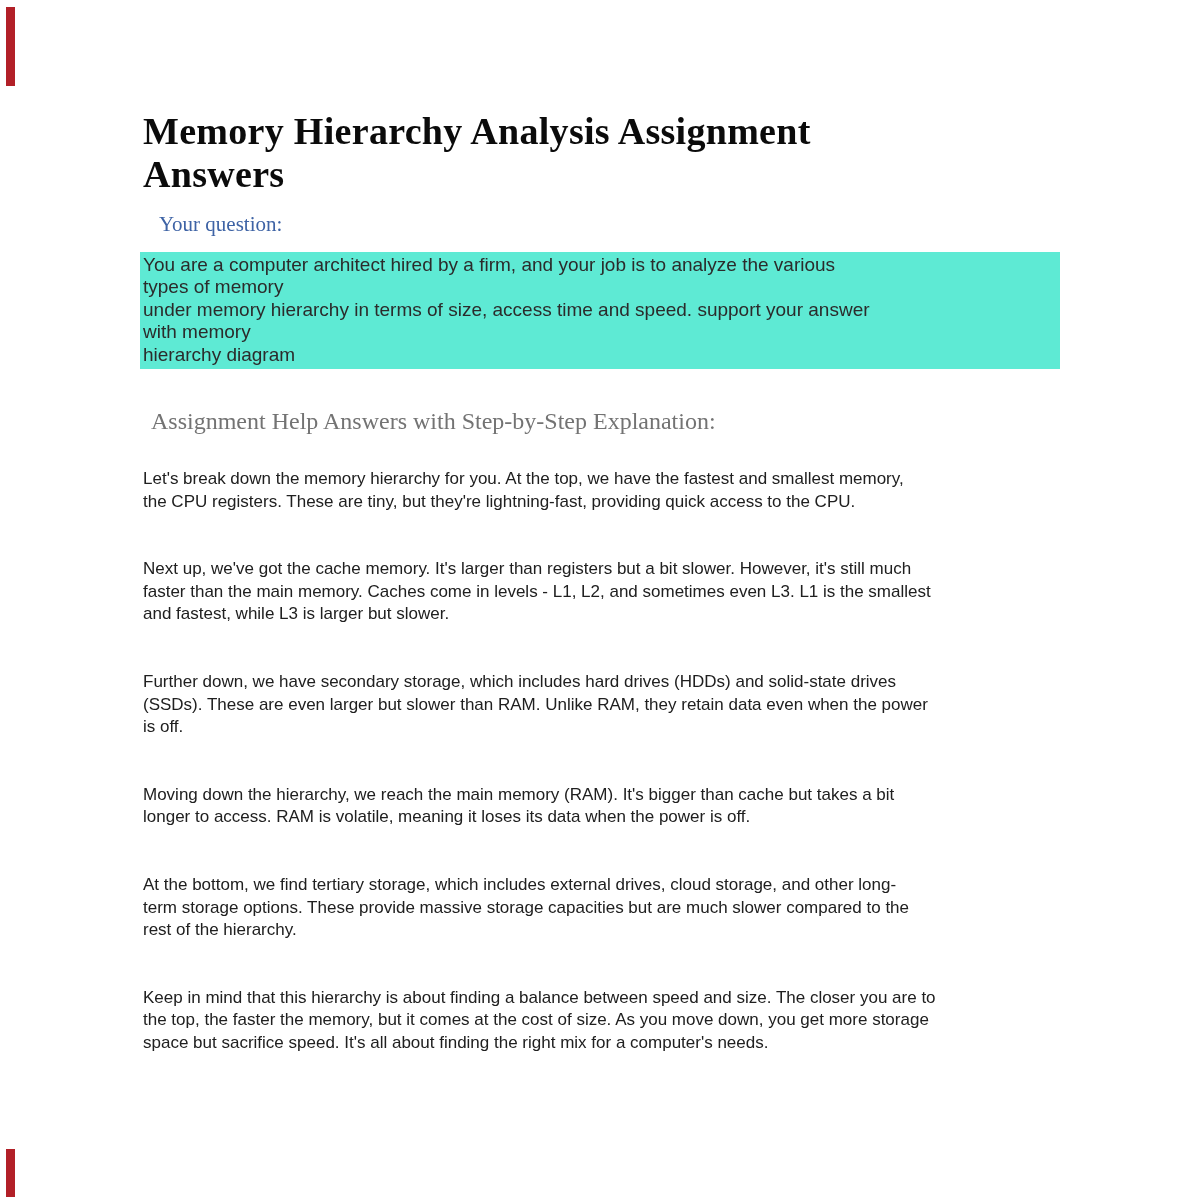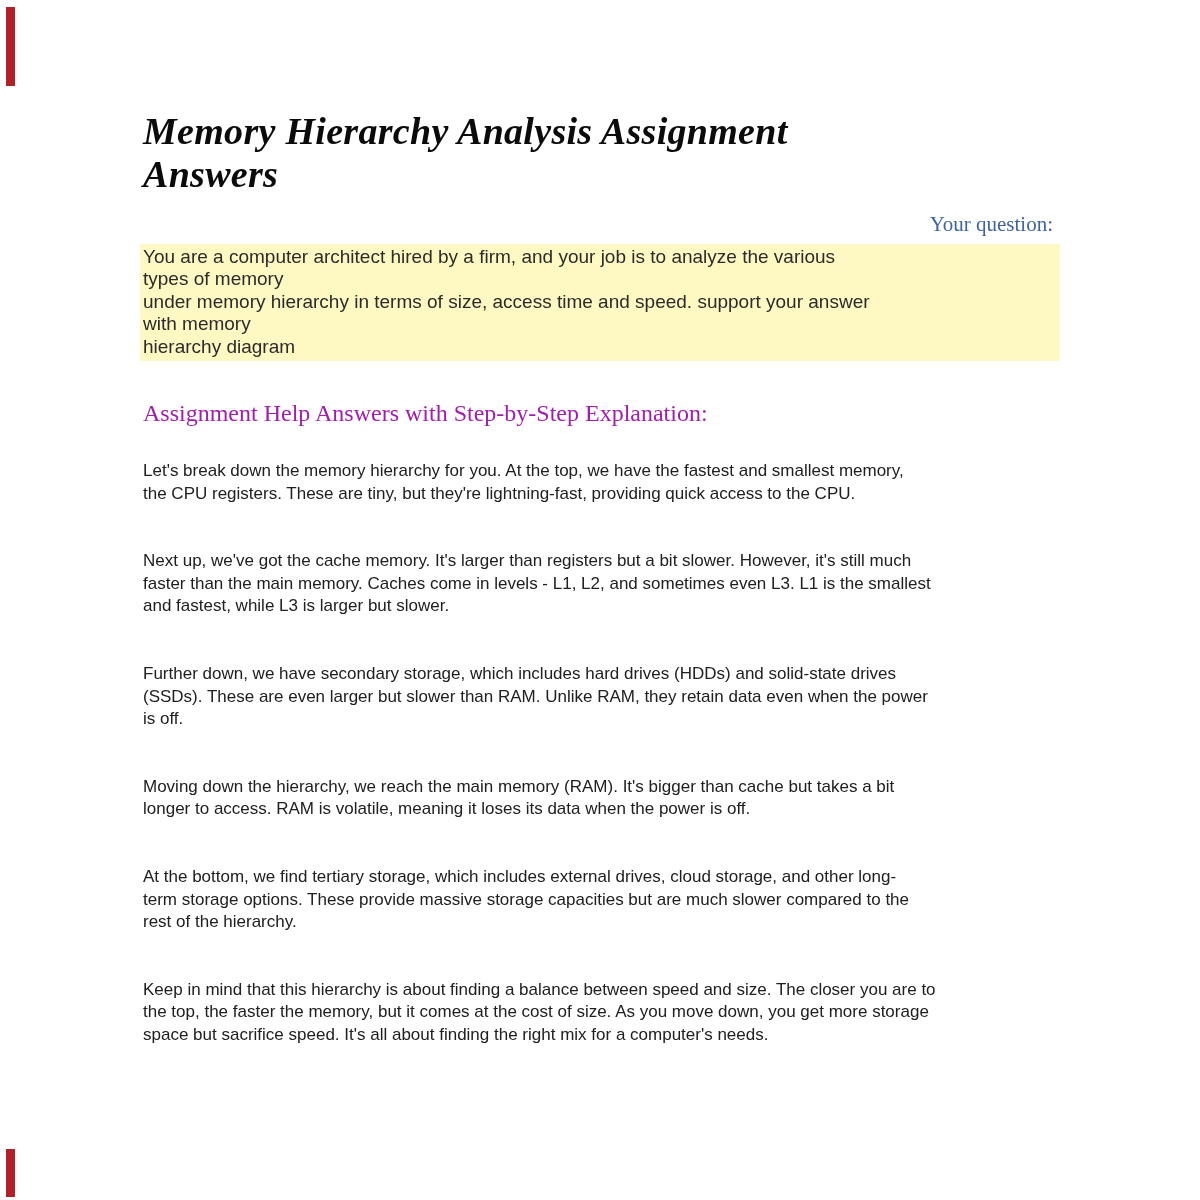--- a/index.html
+++ b/index.html
@@ -35,48 +35,46 @@
   }
   .multiline { white-space: pre-line; }
   .title {
     margin: 0 0 17px 0;
     font-family: "Liberation Serif", serif;
     font-weight: 700;
     font-size: 38px;
     line-height: 43px;
     letter-spacing: 0.3px;
     color: #0b0b0b;
-    font-style: italic;
   }
   .q-label {
-    margin: 8px;
+    margin: 16px;
     font-family: "Liberation Serif", serif;
     font-weight: 400;
     font-size: 21px;
     line-height: 23px;
     color: #3e63a5;
-    text-align: right;
   }
   .q-box {
     margin: 0 0 0 -3px;
     width: 920px;
     box-sizing: border-box;
     padding: 2px 8px 3px 3px;
-    background: #fef9c3;
+    background: #5eead4;
     font-size: 19px;
     line-height: 22.4px;
     color: #2b2b2b;
   }
   .a-heading {
-    margin: 39px 0 34px 0;
+    margin: 39px 0 34px 8px;
     font-family: "Liberation Serif", serif;
     font-weight: 400;
     font-size: 24px;
     line-height: 26px;
-    color: #a21caf;
+    color: #737373;
   }
   .para {
     margin: 16px 0 45px 0;
     font-size: 17px;
     line-height: 22.6px;
     color: #202020;
   }
 </style>
 </head>
 <body>

